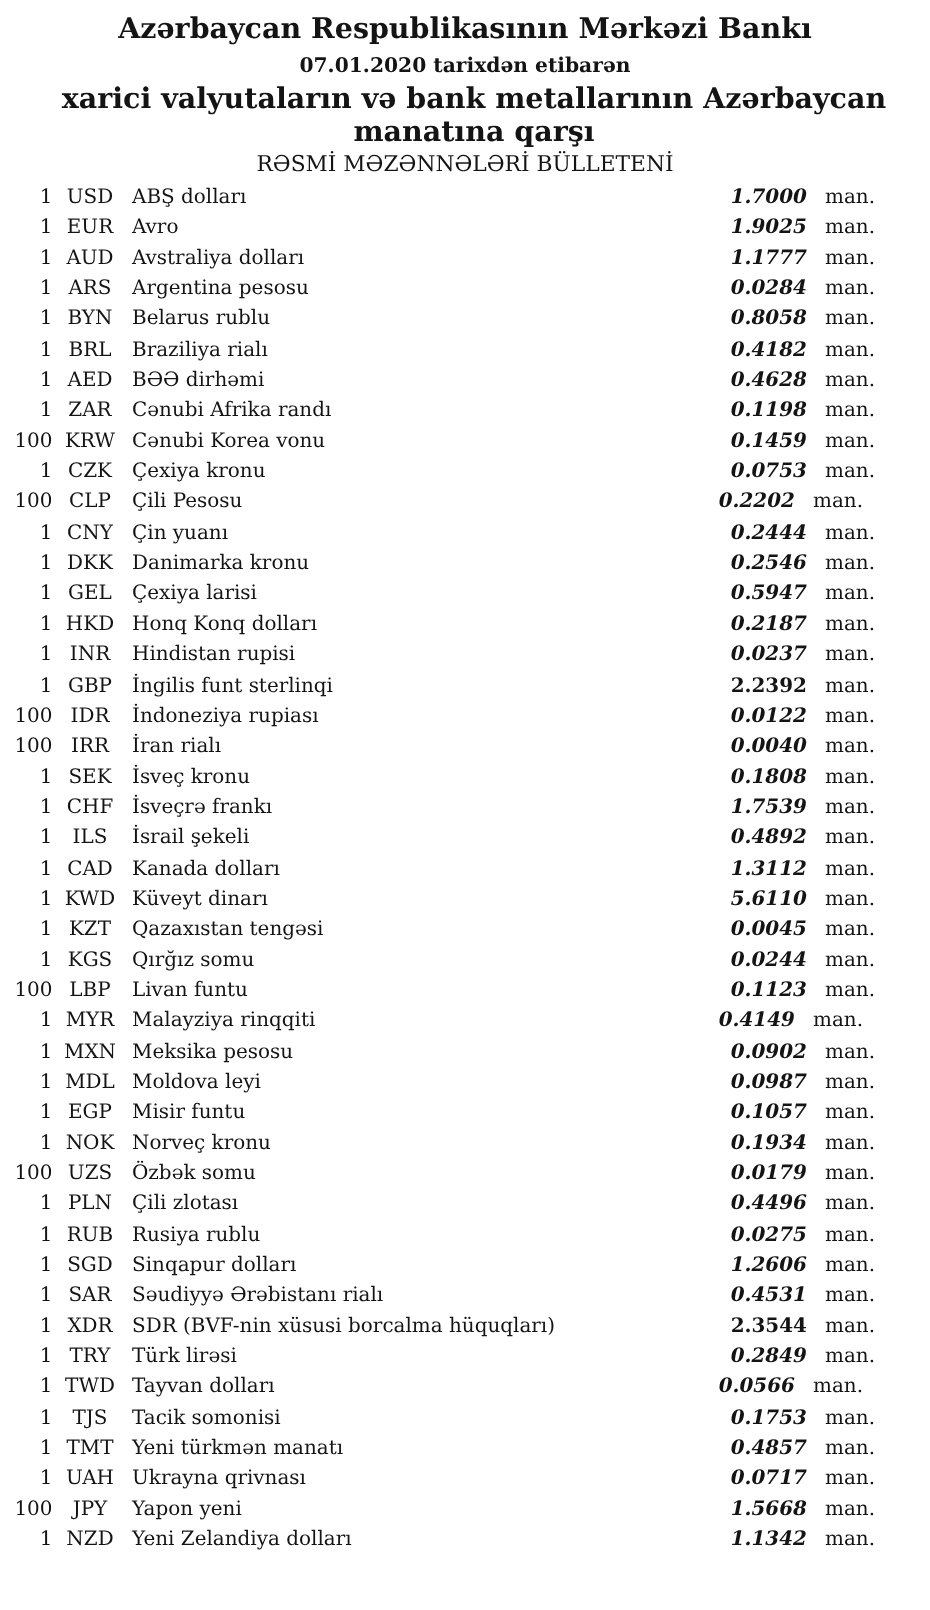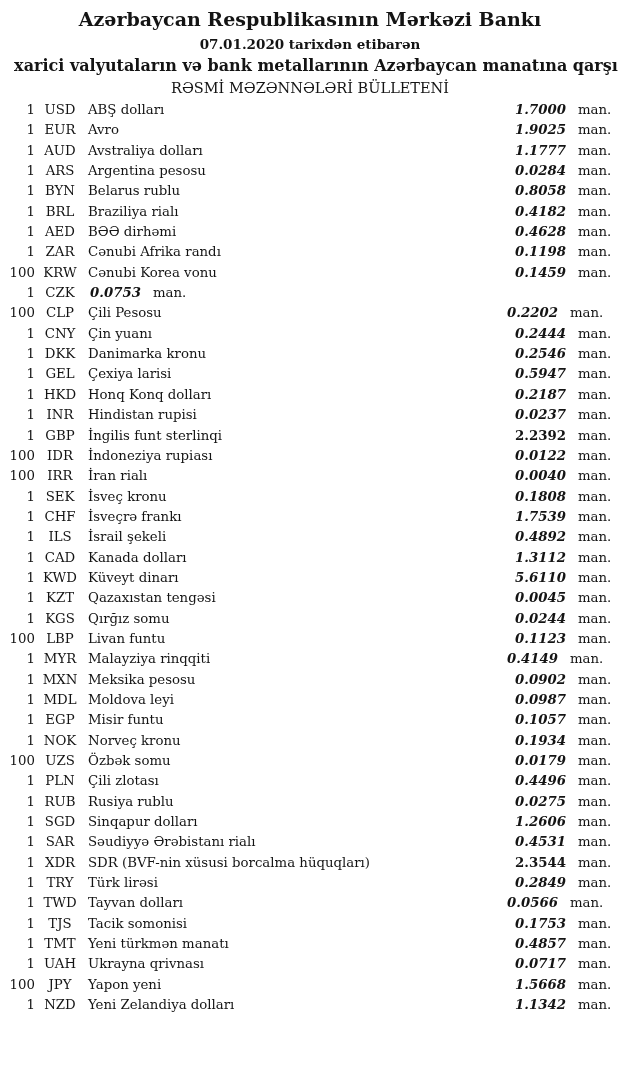--- a/index.html
+++ b/index.html
@@ -25,21 +25,21 @@
     font-weight: bold;
     line-height: 27px;
     margin: 0;
   }
   .date-line {
     font-size: 13.5px;
     font-weight: bold;
     line-height: 22px;
   }
   .subject-line {
-    font-size: 16px;
+    font-size: 19px;
     font-weight: bold;
     line-height: 22px;
     margin-left: 12px;
   }
   .bulletin-title {
     font-size: 14.5px;
     font-weight: normal;
     line-height: 23px;
   }
   .section-title {
@@ -80,21 +80,21 @@
     flex: 0 0 auto;
     min-width: 56px;
     text-align: right;
     font-weight: bold;
     font-style: italic;
   }
   .unit {
     flex: 0 0 auto;
     width: 38px;
     margin-left: 12px;
-    margin-right: 4px;
+    margin-right: 32px;
     text-align: left;
   }
   .row.upright .rate {
     font-style: normal;
   }
   .row.tight .rate,
   .row.tight .unit {
     transform: translateX(-8px);
   }
 </style>
@@ -171,20 +171,21 @@
       <div class="row">
     <span class="nominal">100</span>
     <span class="code">KRW</span>
     <span class="cname">Cənubi Korea vonu</span>
     <span class="rate">0.1459</span>
     <span class="unit">man.</span>
   </div>
       <div class="row">
     <span class="nominal">1</span>
     <span class="code">CZK</span>
+    <span class="cname">Çexiya kronu</span>
     <span class="rate">0.0753</span>
     <span class="unit">man.</span>
   </div>
       <div class="row tight">
     <span class="nominal">100</span>
     <span class="code">CLP</span>
     <span class="cname">Çili Pesosu</span>
     <span class="rate">0.2202</span>
     <span class="unit">man.</span>
   </div>

